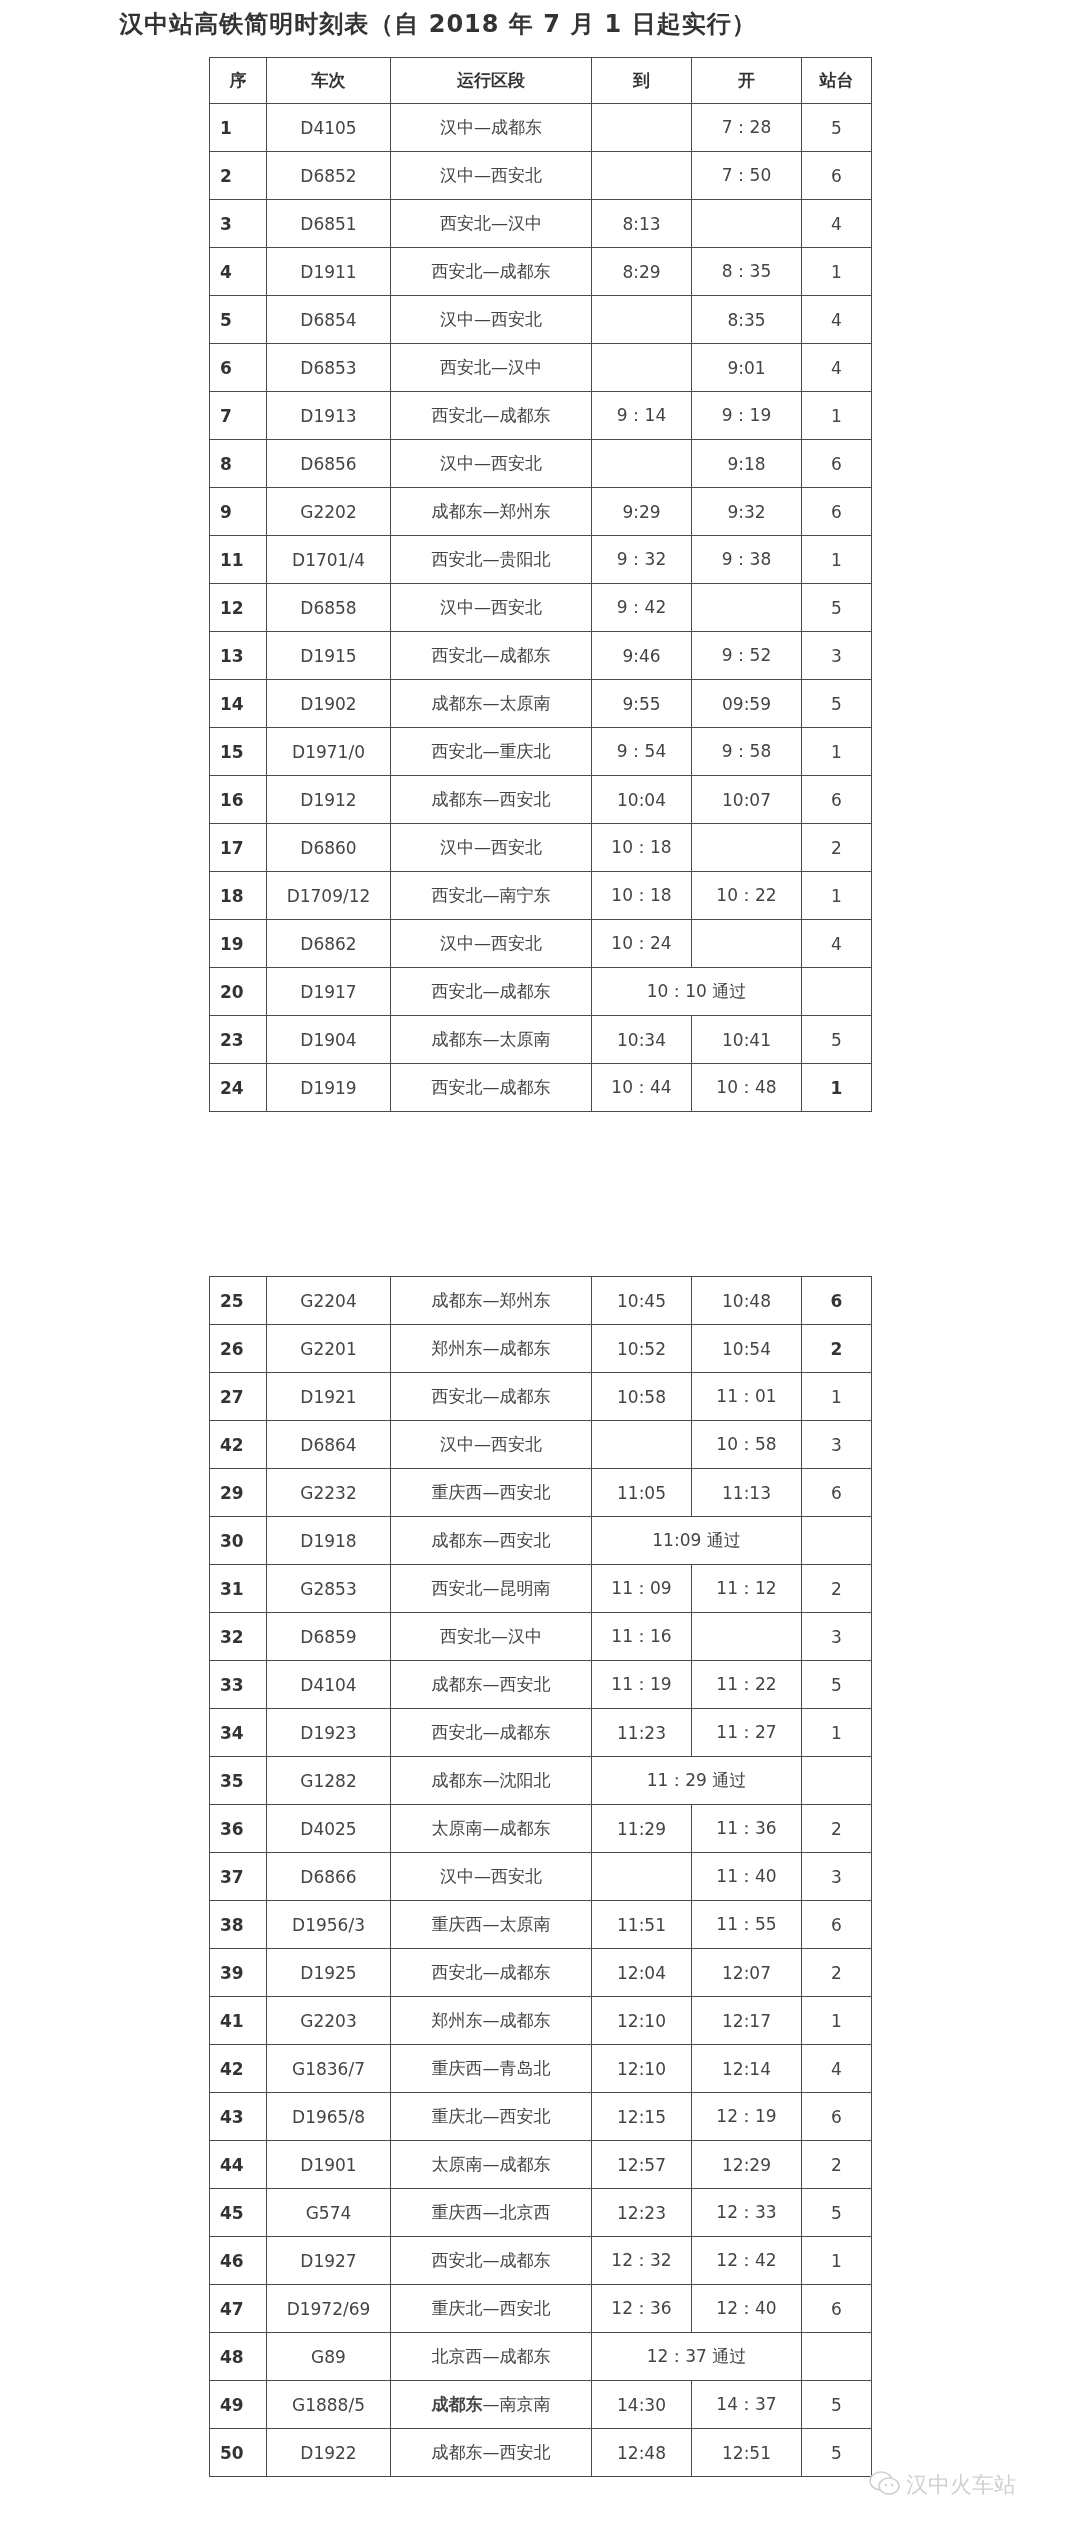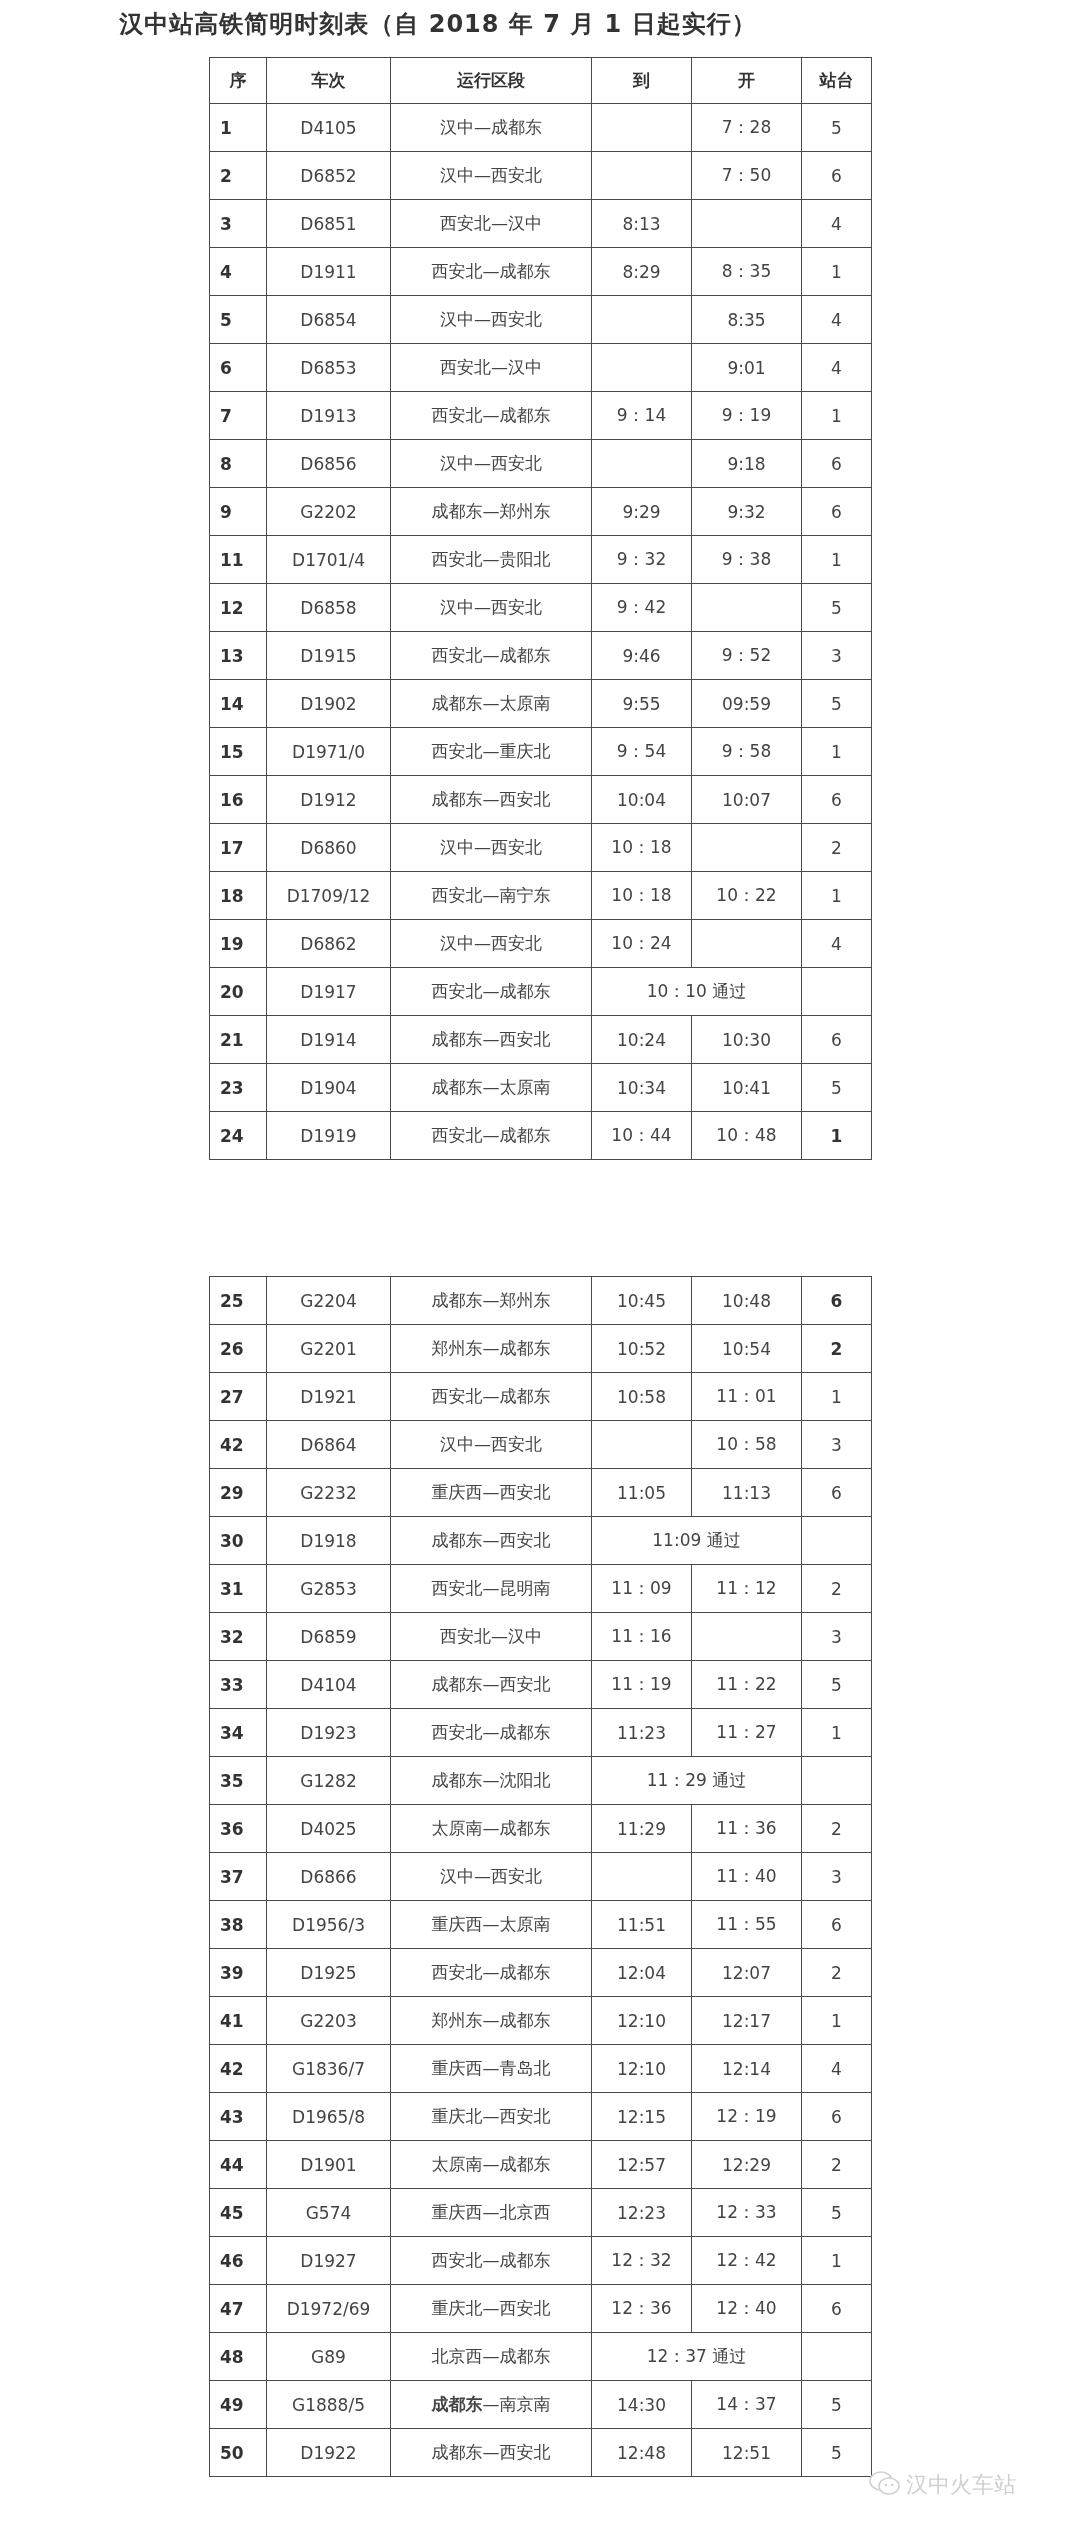--- a/index.html
+++ b/index.html
@@ -190,28 +190,20 @@
         <td>4</td>
       </tr>
       <tr>
         <td class="seq">20</td>
         <td>D1917</td>
         <td>西安北—成都东</td>
         <td colspan="2">10：10 通过</td>
         <td></td>
       </tr>
       <tr>
-        <td class="seq">21</td>
-        <td>D1914</td>
-        <td>成都东—西安北</td>
-        <td>10:24</td>
-        <td>10:30</td>
-        <td>6</td>
-      </tr>
-      <tr>
         <td class="seq">23</td>
         <td>D1904</td>
         <td>成都东—太原南</td>
         <td>10:34</td>
         <td>10:41</td>
         <td>5</td>
       </tr>
       <tr>
         <td class="seq">24</td>
         <td>D1919</td>

